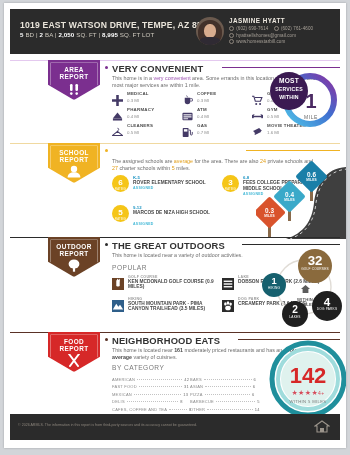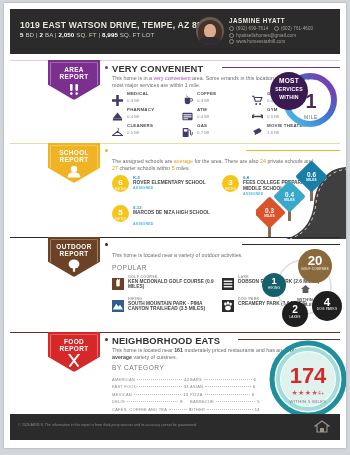--- a/index.html
+++ b/index.html
@@ -329,20 +329,21 @@
       <div class="sicon" style="top:21px;">
         <svg width="16" height="13" viewBox="0 0 16 13">
               <ellipse cx="8" cy="5" rx="5.4" ry="4.6" fill="#fff"></ellipse>
               <rect x="6.9" y="7.5" width="2.2" height="5.2" fill="#fff"></rect>
             </svg>
       </div>
     </div>
   </div>
 
   <div class="tdot" style="left:101px;top:240px;background:#2b2b2b;"></div>
+  <div class="stitle" style="left:108px;top:236.5px;">THE GREAT OUTDOORS</div>
   <div class="tline" style="left:238px;top:241px;width:98px;background:#2b2b2b;"></div>
   <div class="blurb" style="left:108px;top:249px;">This home is located near a variety of outdoor activities.</div>
   <div style="position:absolute;left:108px;top:261px;font-size:6.6px;color:#7a7a7a;letter-spacing:.5px;">POPULAR</div>
 
   <div id="outdoor-list">
         <div class="od" style="left: 108px; top: 272px;">
           <div class="od-ic"><svg viewBox="0 0 14 14" width="12" height="12">
               <rect x="0" y="0" width="14" height="14" fill="#6b4226"></rect>
               <rect x="5" y="2" width="4" height="8" rx="1.6" fill="#fff"></rect>
               <rect x="6" y="1" width="1" height="3" fill="#fff"></rect>
@@ -382,21 +383,21 @@
         </div>
       </div>
   <div id="outdoor-cluster" style="position:absolute;left:258px;top:240px;width:84px;height:86px;">
         <svg width="84" height="86" viewBox="0 0 84 86" style="position:absolute;left:0;top:0;">
           <circle cx="42" cy="44" r="27" fill="none" stroke="#e0dcd6" stroke-width="1.4"></circle>
         </svg>
         <div style="position:absolute;left:30px;top:36px;width:26px;text-align:center;"><svg width="9" height="8" viewBox="0 0 9 8">
             <path d="M4.5 0 9 4H7.4v4H1.6V4H0z" fill="#5b5b5b"></path>
           </svg><div style="font-size:4.2px;font-weight:bold;color:#5b5b5b;letter-spacing:.2px;">WITHIN</div><div style="font-size:4.2px;font-weight:bold;color:#5b5b5b;letter-spacing:.2px;">10 MILES</div></div>
         <div style="position: absolute; left: 36px; top: 6px; width: 34px; height: 34px; border-radius: 50%; background: rgb(138, 106, 61); color: rgb(255, 255, 255); text-align: center;">
-          <div style="font-size:13.26px;font-weight:bold;margin-top:5.44px;line-height:13.94px;">20</div>
+          <div style="font-size:13.26px;font-weight:bold;margin-top:5.44px;line-height:13.94px;">32</div>
           <div style="font-size:3.2px;letter-spacing:.2px;line-height:3.6px;">GOLF COURSES</div>
         </div>
         <div style="position: absolute; left: 50px; top: 48px; width: 30px; height: 30px; border-radius: 50%; background: rgb(31, 31, 31); color: rgb(255, 255, 255); text-align: center;">
           <div style="font-size:11.700000000000001px;font-weight:bold;margin-top:4.8px;line-height:12.299999999999999px;">4</div>
           <div style="font-size:3.2px;letter-spacing:.2px;line-height:3.6px;">DOG PARKS</div>
         </div>
         <div style="position: absolute; left: 20px; top: 58px; width: 26px; height: 26px; border-radius: 50%; background: rgb(31, 31, 31); color: rgb(255, 255, 255); text-align: center;">
           <div style="font-size:10.14px;font-weight:bold;margin-top:4.16px;line-height:10.66px;">2</div>
           <div style="font-size:3.2px;letter-spacing:.2px;line-height:3.6px;">LAKES</div>
         </div>
@@ -443,21 +444,21 @@
         <div class="cat" style="left: 186px; top: 396.2px;"><span>BARBECUE</span><span class="lead" style="width:39.2px"></span><span class="num">5</span></div>
         <div class="cat" style="left: 186px; top: 403.6px;"><span>OTHER</span><span class="lead" style="width:45.5px"></span><span class="num">14</span></div>
       </div>
 
   <div style="position:absolute;left:256px;top:336px;width:86px;height:76px;overflow:hidden;">
     <svg width="86" height="76" viewBox="0 0 86 76">
       <circle cx="48" cy="40" r="36" fill="none" stroke="#1f8f9c" stroke-width="5"></circle>
       <circle cx="48" cy="40" r="30" fill="none" stroke="#9fdcdc" stroke-width="4"></circle>
       <circle cx="48" cy="40" r="27" fill="#dff2ee"></circle>
     </svg>
-    <div style="position:absolute;left:22px;top:24px;width:52px;text-align:center;font-size:22px;font-weight:bold;color:#d62828;">174</div>
+    <div style="position:absolute;left:22px;top:24px;width:52px;text-align:center;font-size:22px;font-weight:bold;color:#d62828;">142</div>
     <div style="position:absolute;left:22px;top:50px;width:52px;text-align:center;color:#d64b5a;font-size:7px;letter-spacing:.4px;">★★★★<span style="font-size:5px">4+</span></div>
     <div style="position:absolute;left:18px;top:60px;width:60px;text-align:center;color:#7b7b7b;font-size:4.2px;letter-spacing:.35px;">WITHIN 5 MILES</div>
   </div>
 
   <div class="footer">
     <div class="fdis">© 2026 ARMLS. The information in this report is from third-party sources and its accuracy cannot be guaranteed.</div>
     <div class="eho">
       <svg width="16" height="16" viewBox="0 0 16 16">
             <path d="M8 2 L15 7 H13 V13 H3 V7 H1 Z" fill="none" stroke="#9b948b" stroke-width="1.1"></path>
             <rect x="6" y="9" width="4" height="4" fill="#9b948b"></rect>

